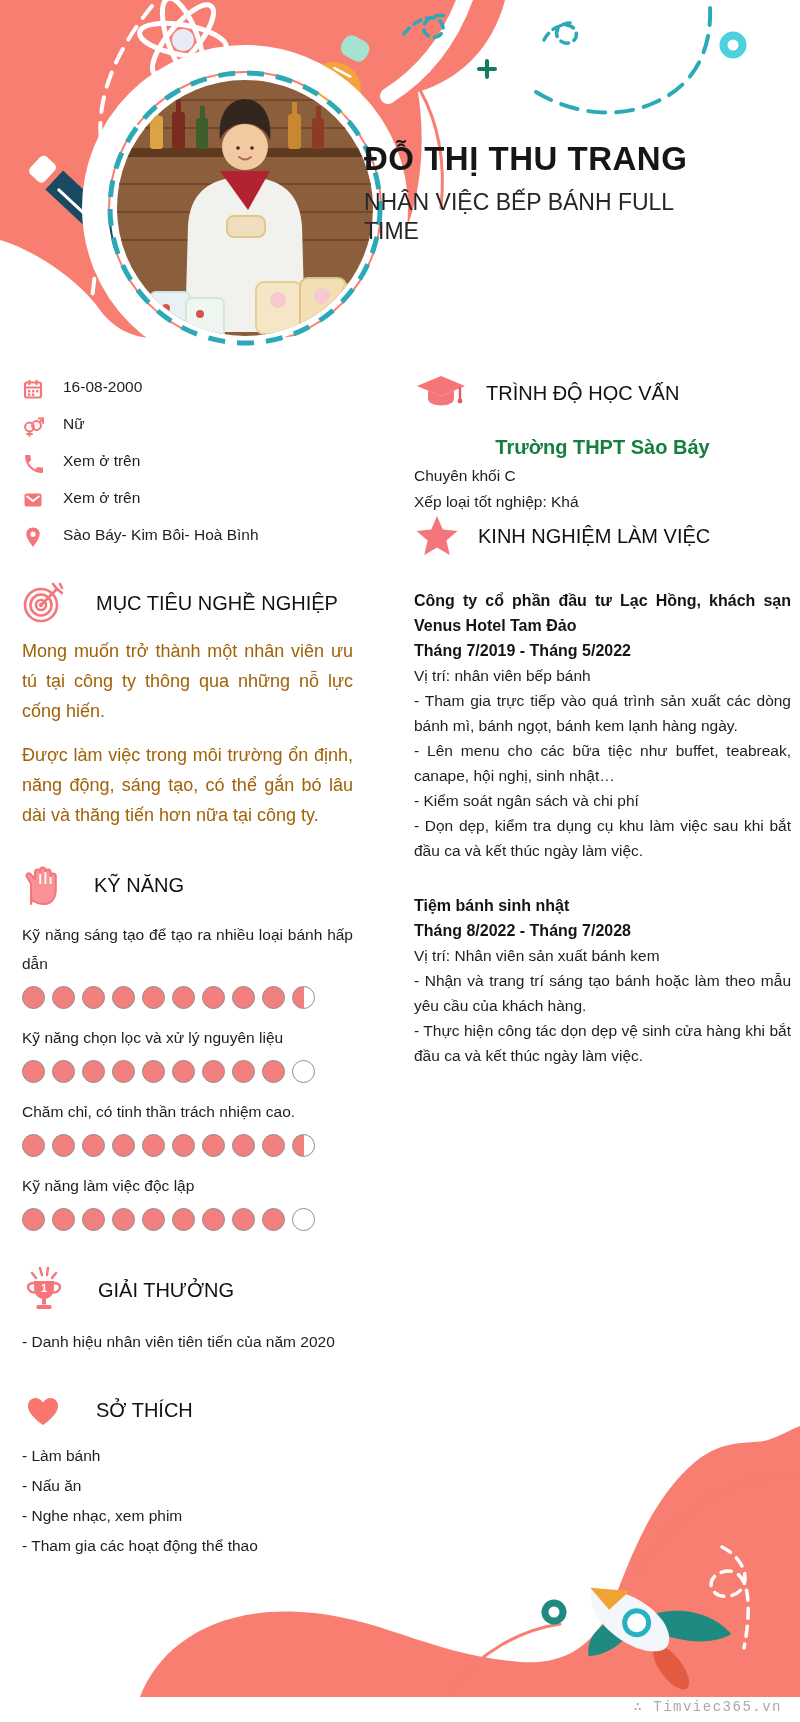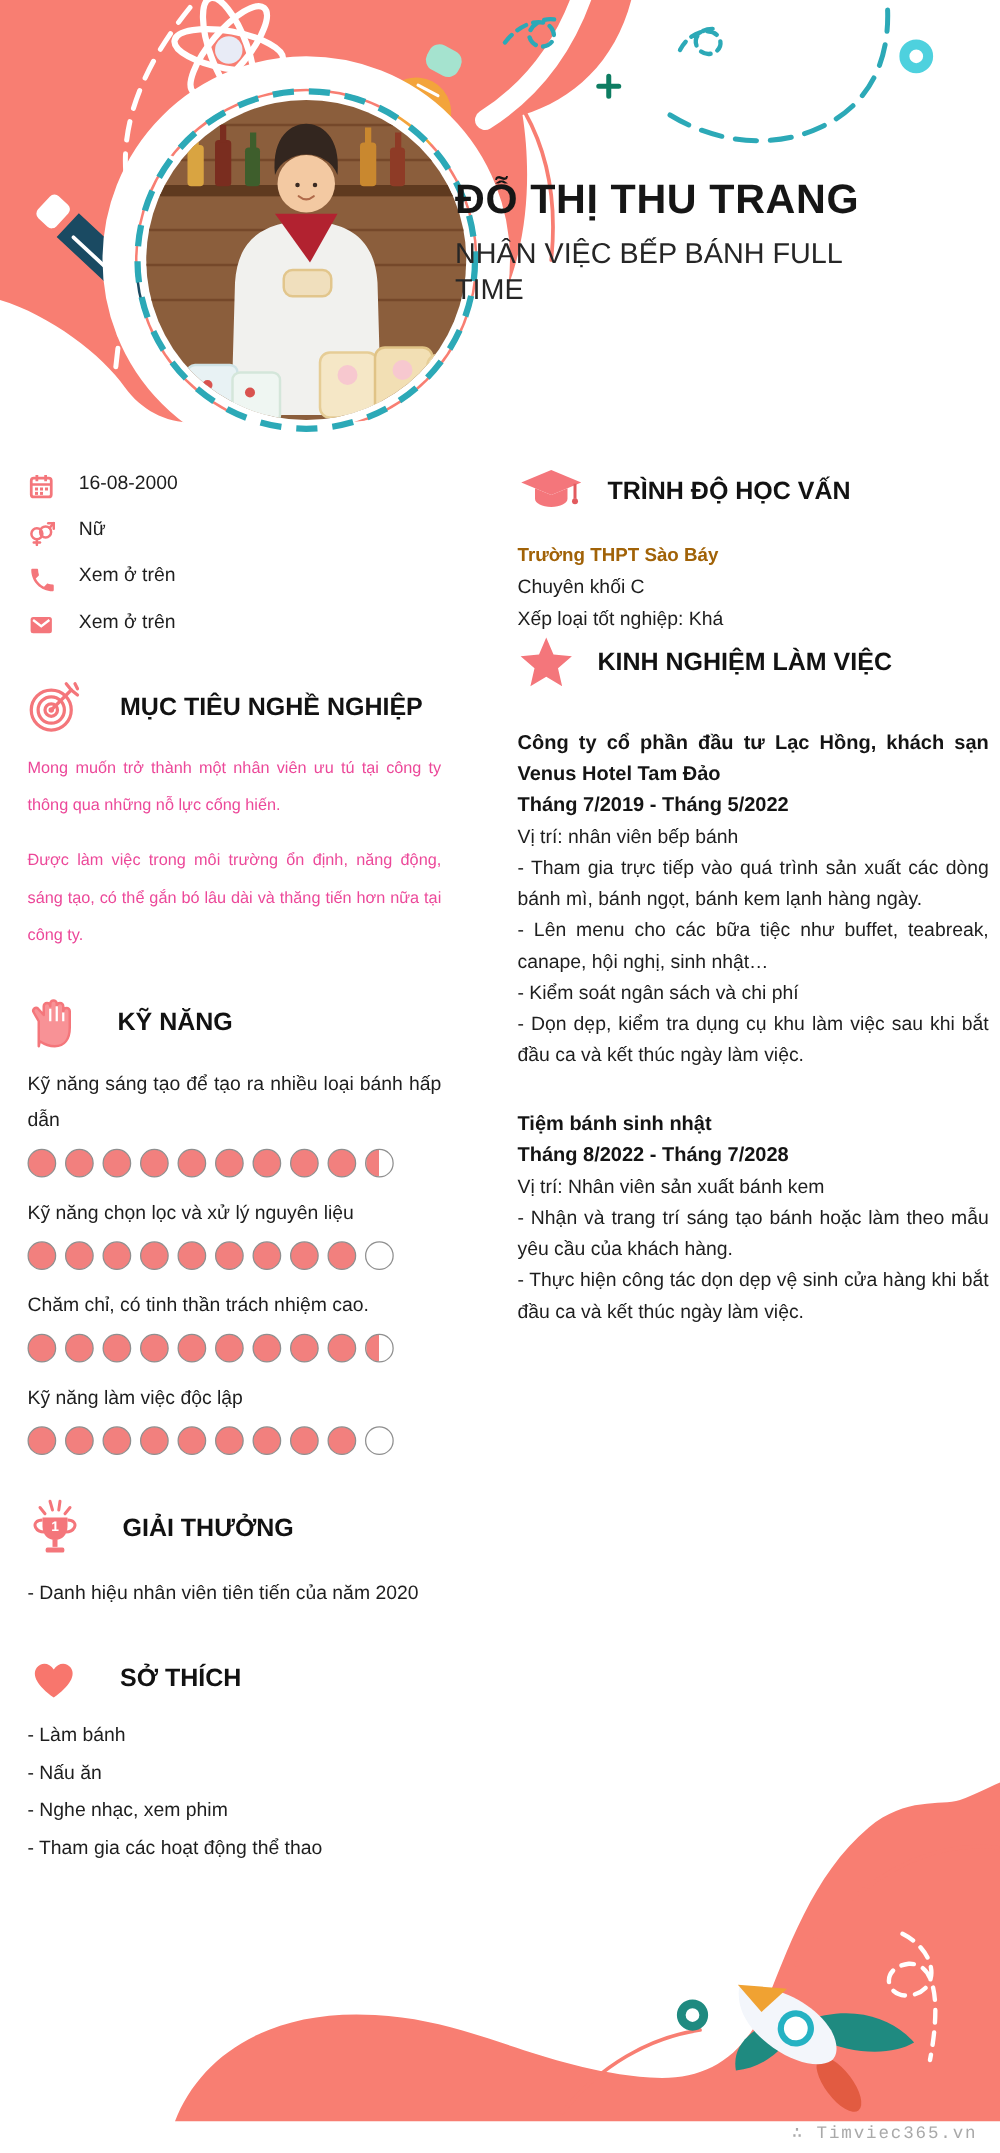--- a/index.html
+++ b/index.html
@@ -16,34 +16,34 @@
   
   #left-col{position:absolute;left:22px;top:378px;width:331px;}
   #right-col{position:absolute;left:414px;top:372px;width:377px;}
 
   .info-row{display:flex;align-items:flex-start;margin-bottom:15px;height:22px;}
   .info-row .ic{width:22px;height:22px;margin-right:19px;flex:0 0 22px;}
   .info-row .txt{font-size:15.5px;color:#1e1e1e;}
 
   .sec-head{display:flex;align-items:center;gap:32px;margin-top:34px;margin-bottom:12px;}
   .sec-head .hic{flex:0 0 auto;}
-  .sec-title{font-size:20px;font-weight:bold;color:#121212;}
-
-  .para{font-size:13px;line-height:30px;text-align:justify;margin:6px 0 14px 0;color:#ec4899;}
+  .sec-title{font-size:20px;font-weight:normal;color:#121212;}
+
+  .para{font-size:18px;line-height:30px;text-align:justify;margin:6px 0 14px 0;color:#a16207;}
   .skill-label{font-size:15.5px;line-height:29px;text-align:justify;margin:14px 0 6px 0;color:#1e1e1e;}
   .dots{display:flex;gap:7px;margin:8px 0 10px 0;}
   .dot{width:23px;height:23px;border-radius:50%;border:1.5px solid #8f8f8f;background:#fff;box-sizing:border-box;}
   .dot.full{background:#F2807E;}
   .dot.half{background:linear-gradient(90deg,#F2807E 0 50%,#ffffff 50% 100%);}
 
   .plain-line{font-size:15.5px;line-height:30px;color:#1e1e1e;margin:0;}
   .award-line{font-size:15.5px;line-height:30px;text-align:justify;color:#1e1e1e;margin:4px 0;}
 
   .rsec-head{display:flex;align-items:center;gap:18px;margin-bottom:14px;}
-  .edu-school{font-size:15px;font-weight:bold;margin:22px 0 4px 0;color:#a16207;}
+  .edu-school{font-size:20px;font-weight:bold;margin:22px 0 4px 0;color:#15803d;text-align:center;}
   .edu-line{font-size:15.5px;line-height:25.5px;color:#1e1e1e;margin:0;}
   .job{margin-top:30px;}
   .job-company{font-size:16px;font-weight:bold;line-height:25px;color:#141414;text-align:justify;margin:0;}
   .job-period{font-size:16px;font-weight:bold;line-height:25px;color:#141414;margin:0;}
   .job-pos{font-size:15.5px;line-height:25px;color:#1e1e1e;margin:0;}
   .job-detail{font-size:15.5px;line-height:25px;text-align:justify;color:#1e1e1e;margin:0;}
 
   #watermark{position:absolute;right:18px;top:1698px;font-family:"Liberation Mono","DejaVu Sans Mono",monospace;
              font-size:14px;color:#a9a9a9;letter-spacing:1.5px;}
 </style>
@@ -205,20 +205,29 @@
         </div>
         <div class="info-row">
           <span class="ic">
             <svg width="22" height="22" viewBox="0 0 22 22">
               <rect x="2.5" y="4.5" width="17" height="13" rx="2" fill="#F4767B"></rect>
               <polyline points="4.5,7 11,12 17.5,7" fill="none" stroke="#ffffff" stroke-width="1.8"></polyline>
             </svg>
           </span>
           <span class="txt">Xem ở trên</span>
         </div>
+        <div class="info-row">
+          <span class="ic">
+            <svg width="22" height="22" viewBox="0 0 22 22">
+              <path d="M11,1.5 C7,1.5 4.3,4.4 4.3,8 C4.3,13 11,20.8 11,20.8 C11,20.8 17.7,13 17.7,8 C17.7,4.4 15,1.5 11,1.5 Z" fill="#F4767B"></path>
+              <circle cx="11" cy="8.2" r="2.6" fill="#ffffff"></circle>
+            </svg>
+          </span>
+          <span class="txt">Sào Báy- Kim Bôi- Hoà Bình</span>
+        </div>
       </div>
 
     <div class="sec-head">
       <svg class="hic" width="42" height="42" viewBox="0 0 42 42">
         <g stroke="#F4767B" fill="none" stroke-width="2.6">
           <circle cx="19" cy="23" r="16"></circle>
             <circle cx="19" cy="23" r="10.5"></circle>
             <circle cx="19" cy="23" r="5"></circle>
         </g>
         <circle cx="19" cy="23" r="2.2" fill="#F4767B"></circle>

